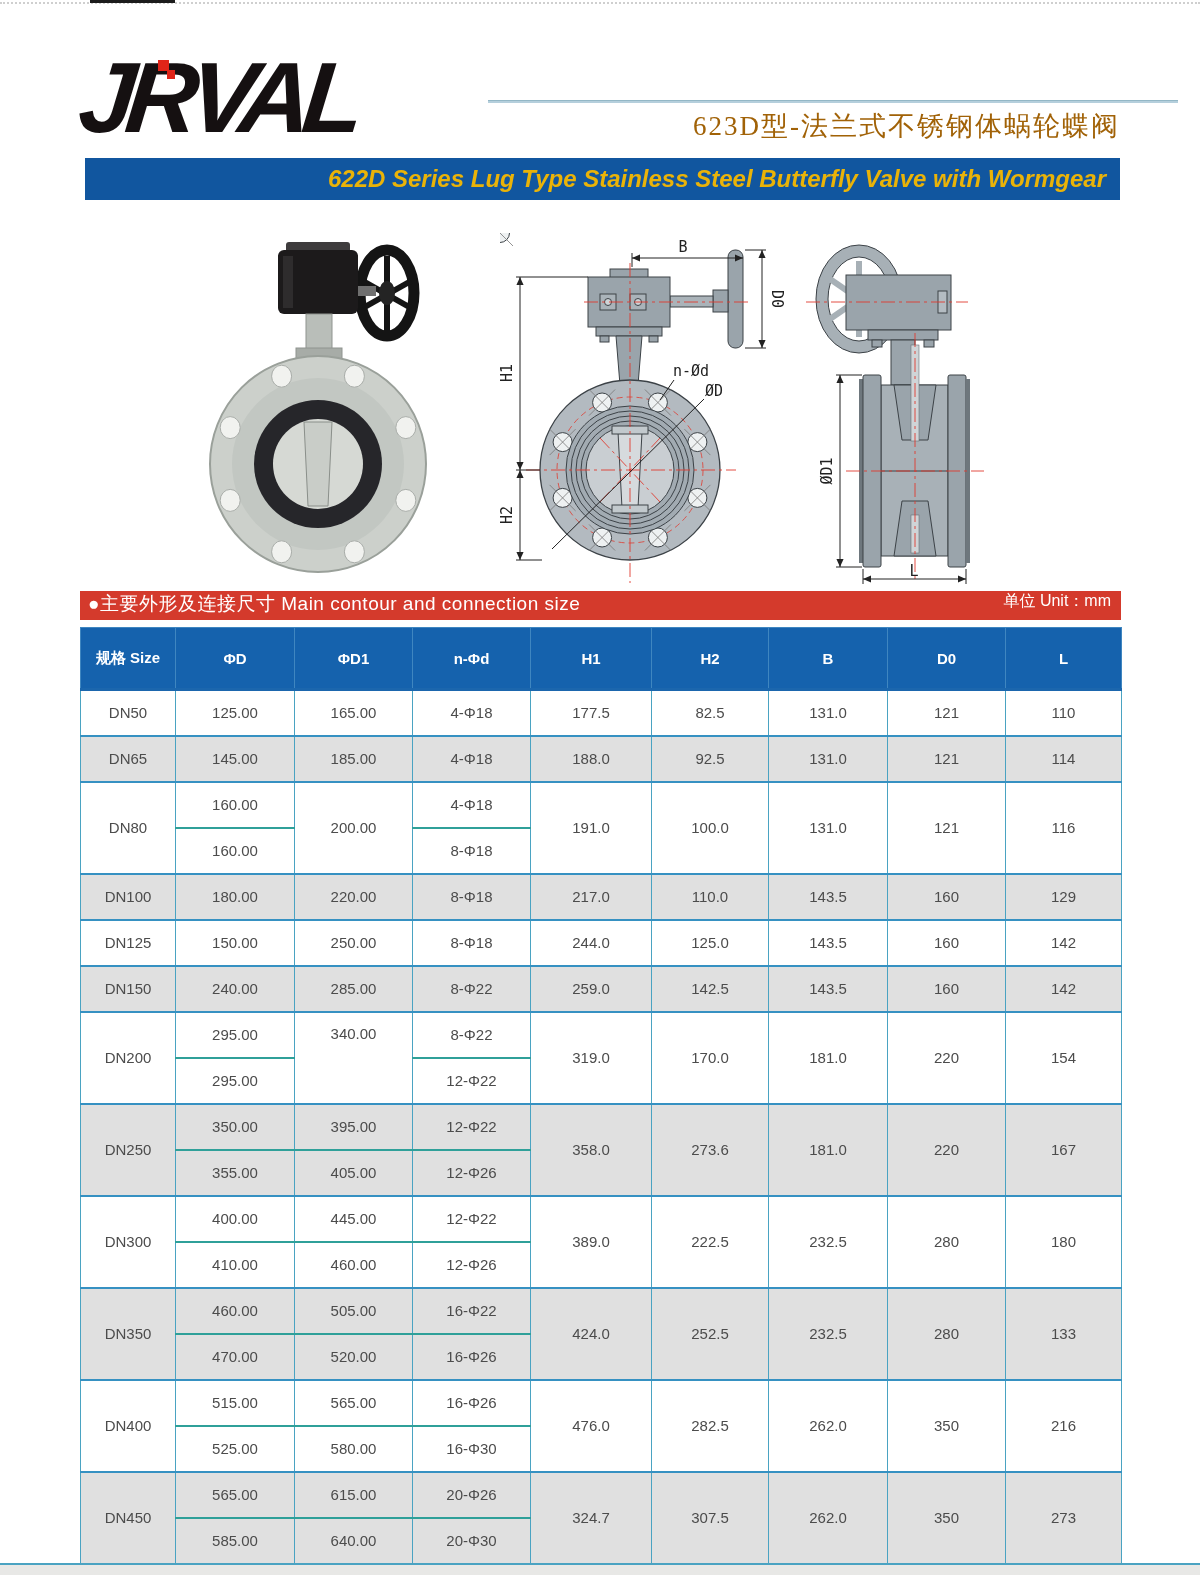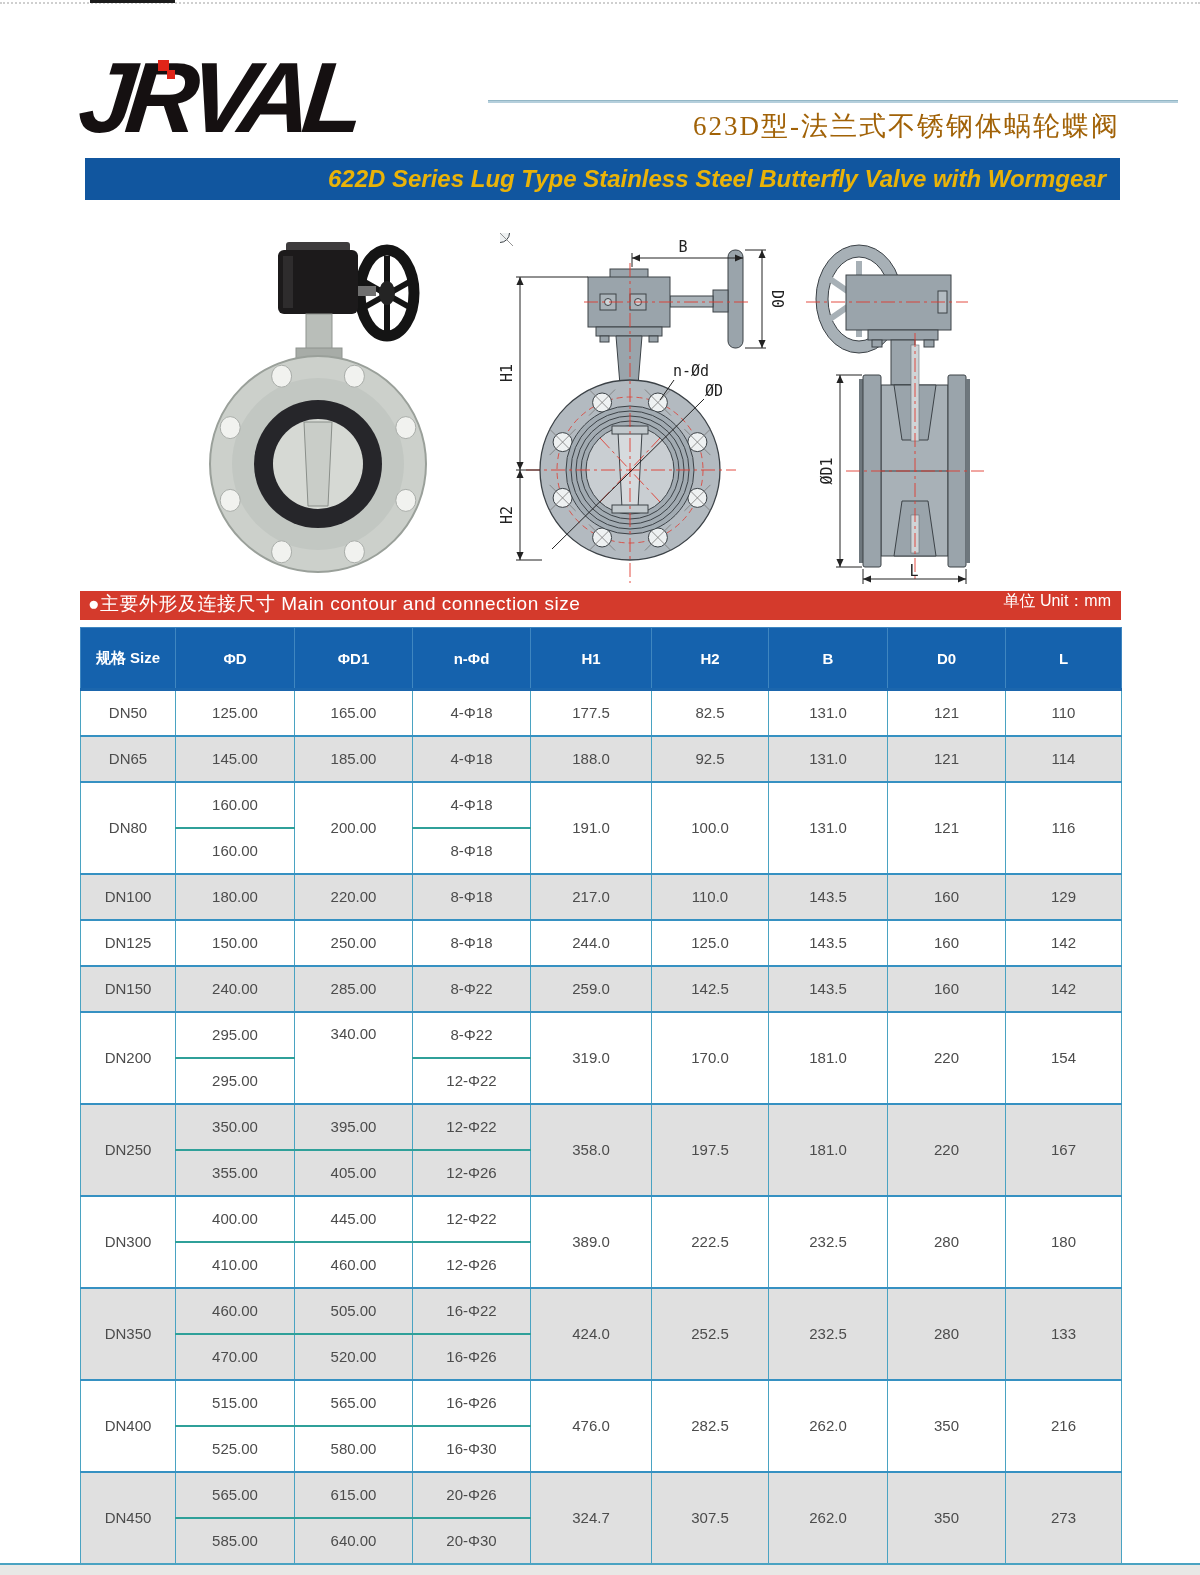--- a/index.html
+++ b/index.html
@@ -383,21 +383,21 @@
       <tr class="sub">
         <td>295.00</td>
         <td>12-Φ22</td>
       </tr>
       <tr class="group-start shade">
         <td rowspan="2">DN250</td>
         <td>350.00</td>
         <td>395.00</td>
         <td>12-Φ22</td>
         <td rowspan="2">358.0</td>
-        <td rowspan="2">197.5</td>
+        <td rowspan="2">273.6</td>
         <td rowspan="2">181.0</td>
         <td rowspan="2">220</td>
         <td rowspan="2">167</td>
       </tr>
       <tr class="sub shade">
         <td>355.00</td>
         <td>405.00</td>
         <td>12-Φ26</td>
       </tr>
       <tr class="group-start">

